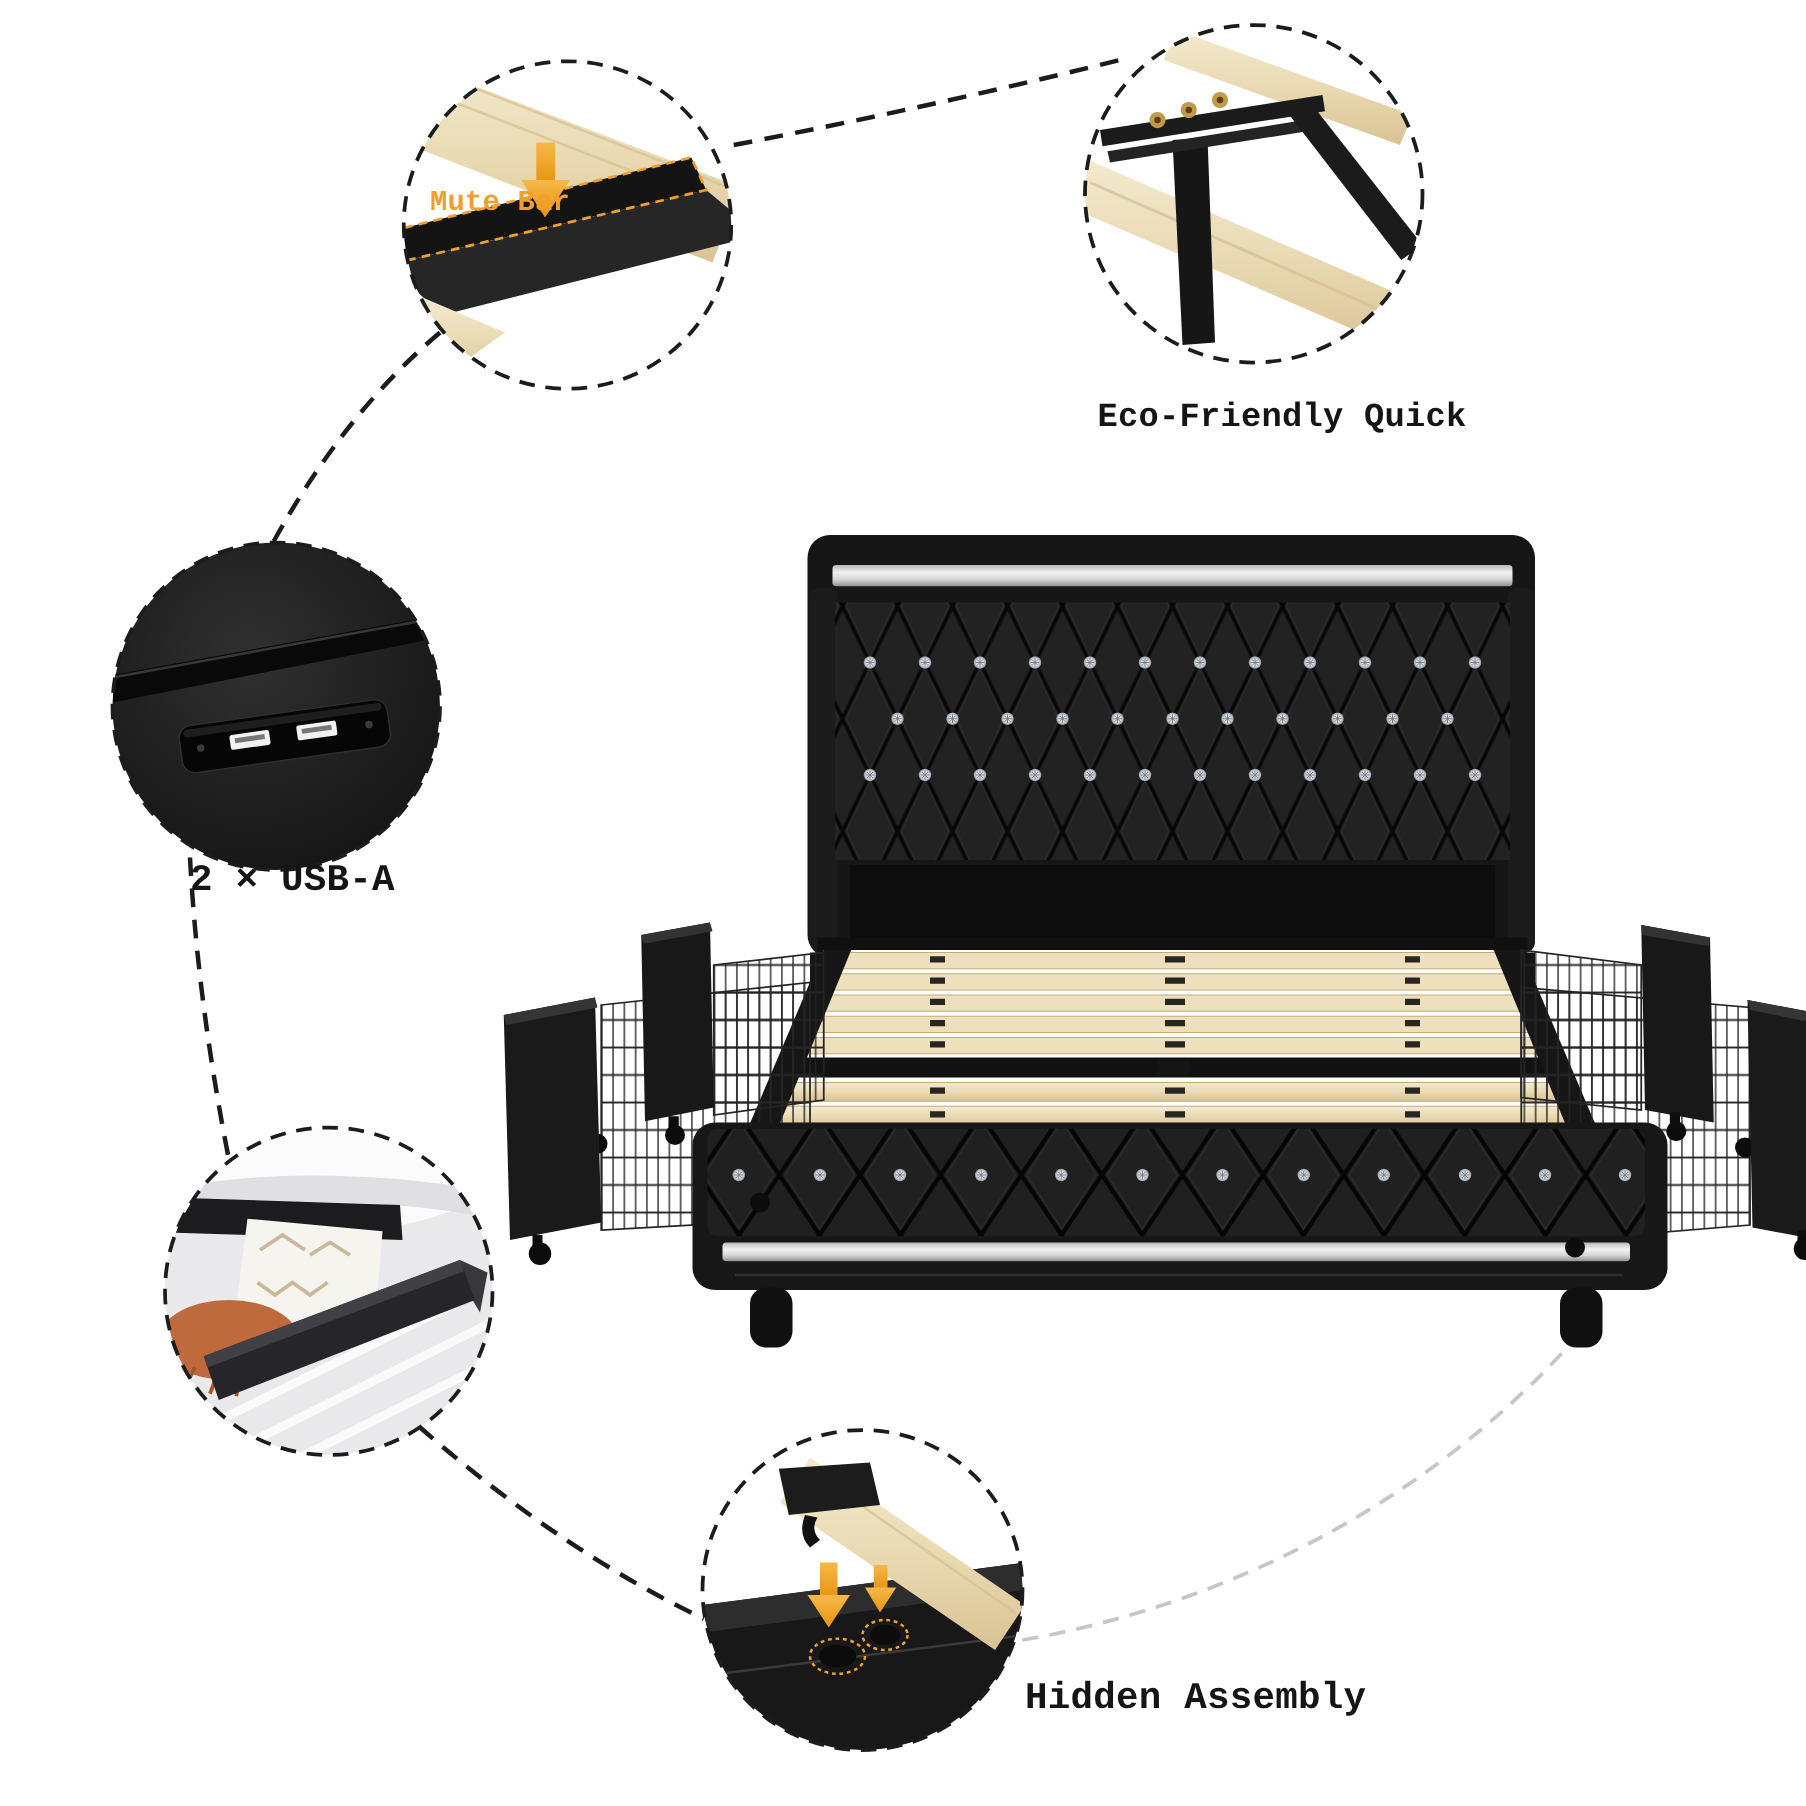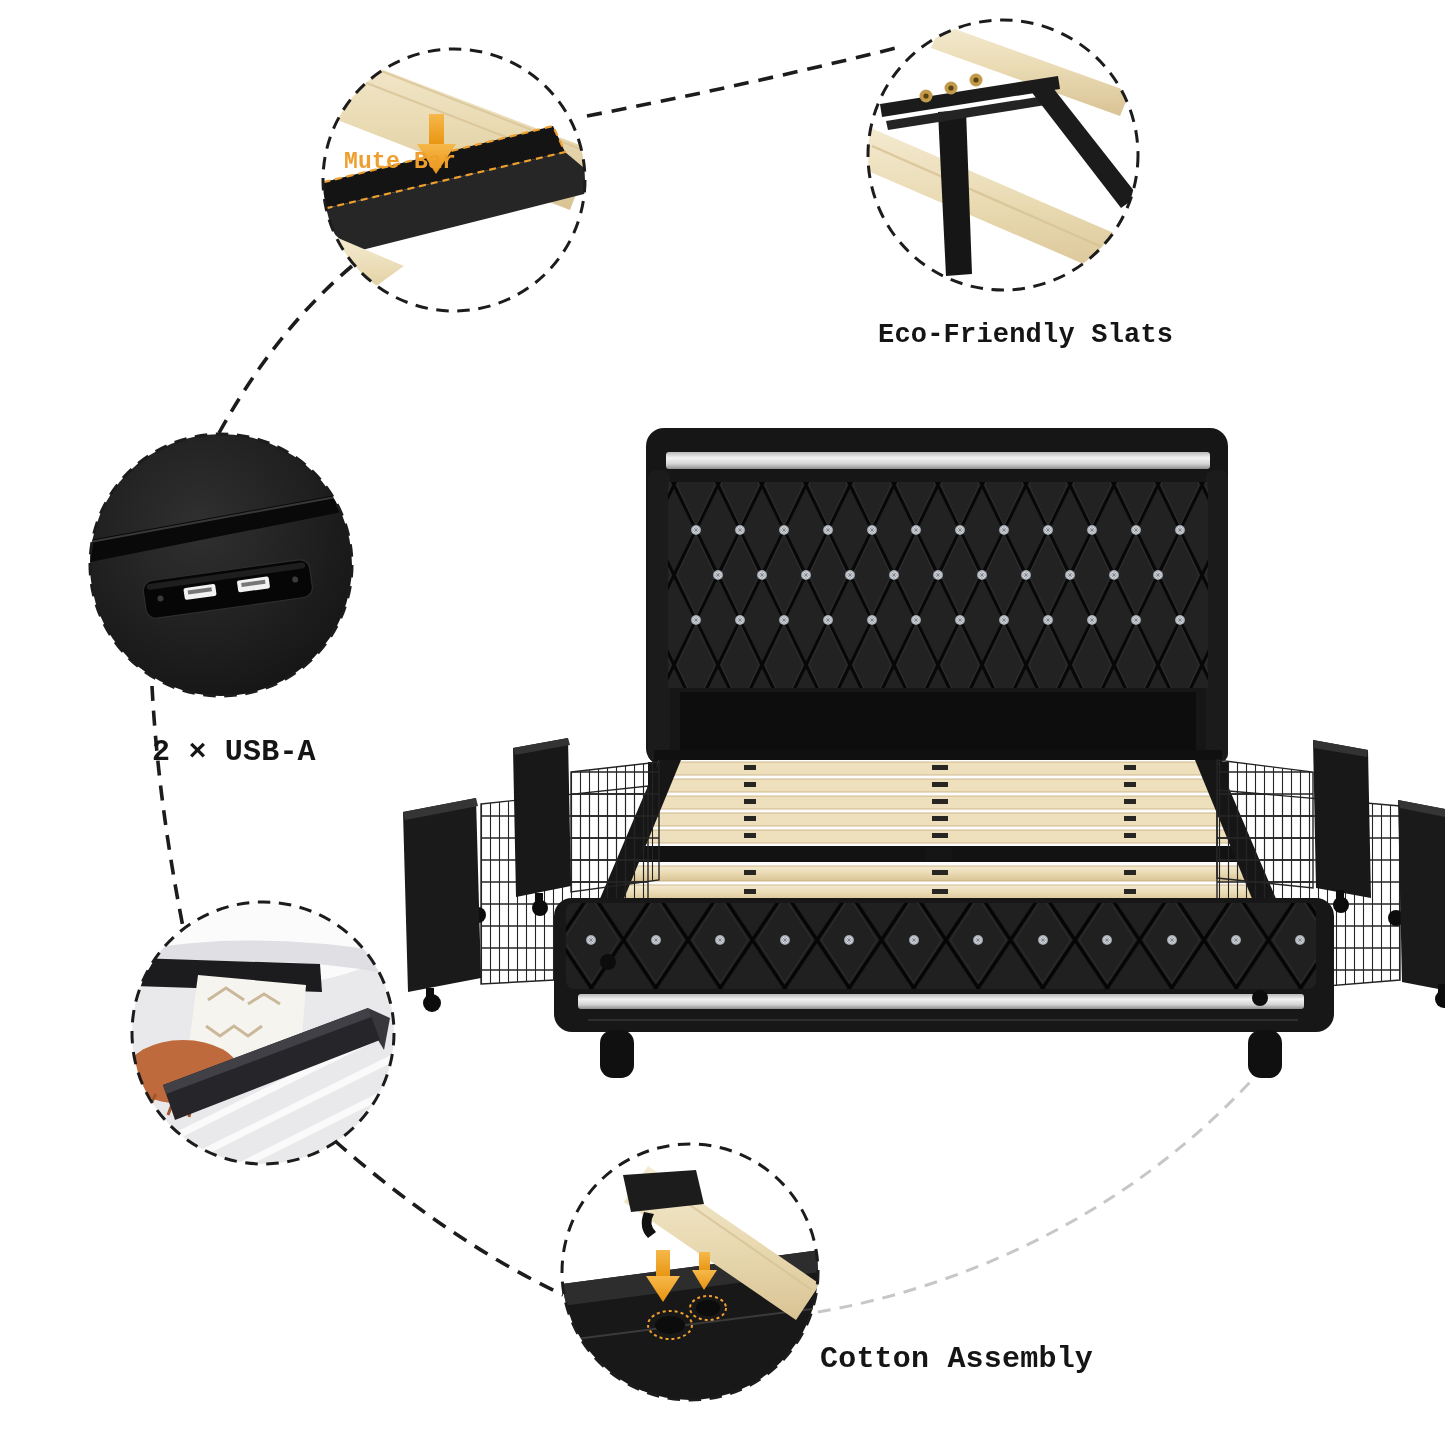--- a/index.html
+++ b/index.html
@@ -346,16 +346,16 @@
         <ellipse class="orangeDot" cx="622" cy="1325" rx="22" ry="14"></ellipse>
         <ellipse cx="660" cy="1308" rx="12" ry="8" fill="#0c0c0c"></ellipse>
         <ellipse class="orangeDot" cx="660" cy="1308" rx="18" ry="12"></ellipse>
       </g>
     </g>
     <circle class="ring" cx="642" cy="1272" r="128"></circle>
   </g>
 </svg>
 
   <div class="lbl small" style="left:296px;top:149px">Mute Bar</div>
-  <div class="lbl s27" style="left:830px;top:320px">Eco-Friendly Slats</div>
-  <div class="lbl s30" style="left:104px;top:735px">2 × USB-A</div>
-  <div class="lbl s30" style="left:772px;top:1342px">Cotton Assembly</div>
+  <div class="lbl s27" style="left:830px;top:320px">Eco-Friendly Quick</div>
+  <div class="lbl s30" style="left:104px;top:688px">2 × USB-A</div>
+  <div class="lbl s30" style="left:772px;top:1342px">Hidden Assembly</div>
 </div>
 
 </body></html>

